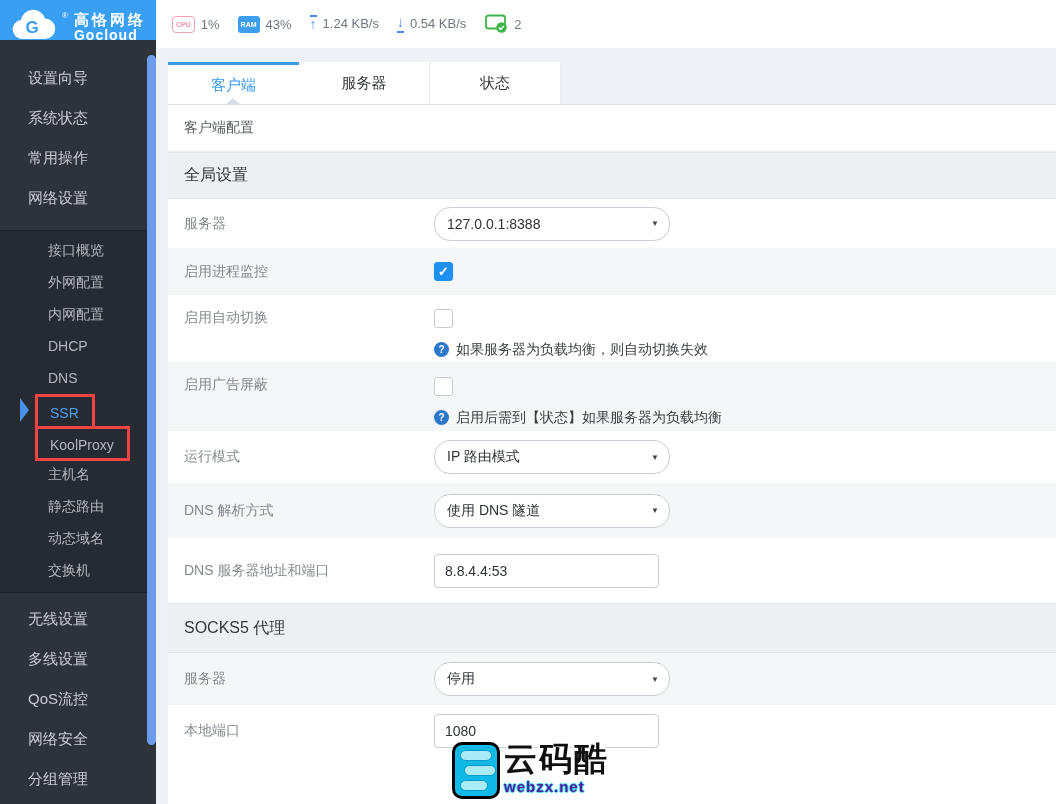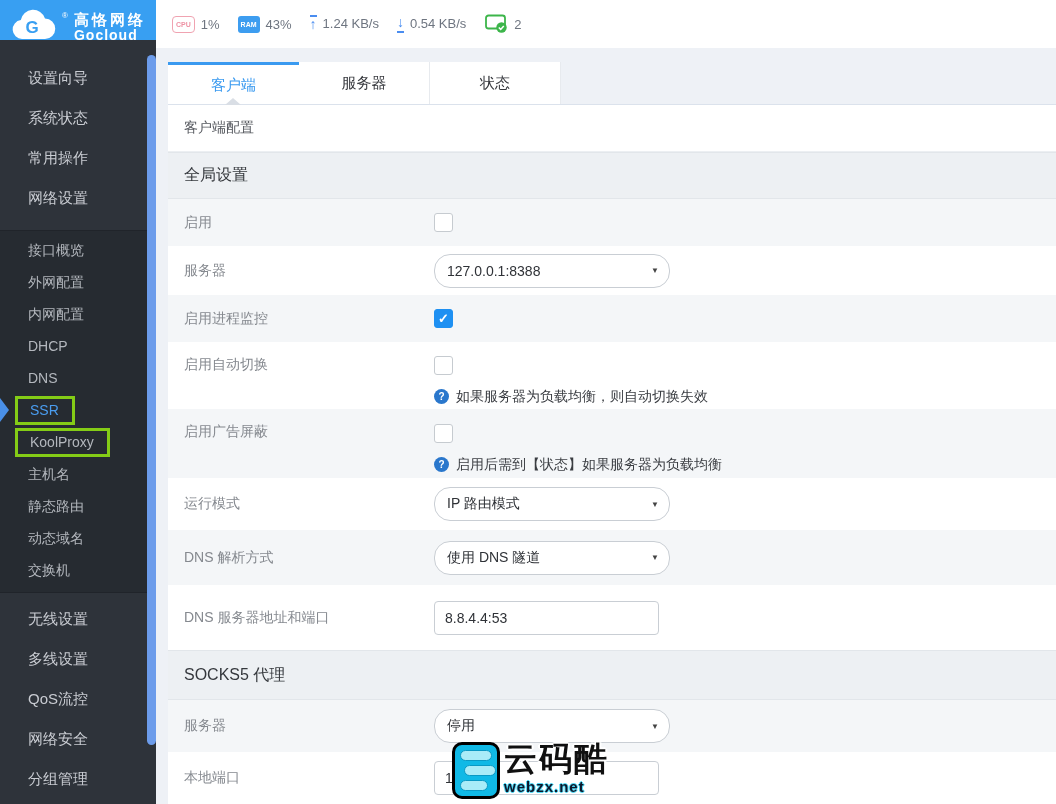--- a/index.html
+++ b/index.html
@@ -19,24 +19,24 @@
   .cpu-badge { border:1px solid #f0a3b1; color:#ee92a4; border-radius:4px; font-size:7px; font-weight:bold; padding:4px 3px; line-height:1; }
   .ram-badge { background:#3d9df0; color:#fff; border-radius:3px; font-size:7px; font-weight:bold; padding:5px 3px; line-height:1; }
   .up-ico { color:#4a8df0; border-top:2px solid #4a8df0; font-size:14px; line-height:1.1; font-weight:bold; }
   .down-ico { color:#4a8df0; border-bottom:2px solid #4a8df0; font-size:14px; line-height:1.1; font-weight:bold; }
 
   
   .sidebar { position:absolute; left:0; top:40px; width:156px; bottom:0; background:#2e333a; overflow:hidden; }
   .sg1 { padding:18px 0 12px; }
   .si { height:40px; line-height:40px; padding-left:28px; font-size:15px; color:#c9ccd2; white-space:nowrap; }
   .sg2 { background:#262b31; border-top:1px solid #20242a; border-bottom:1px solid #20242a; padding:3px 0 6px; }
-  .ssi { height:32px; line-height:32px; padding-left:28px; font-size:14px; color:#b3b7bd; position:relative; white-space:nowrap; }
+  .ssi { height:32px; line-height:32px; padding-left:28px; font-size:14px; color:#b3b7bd; position:relative; white-space:nowrap;margin-left:20px; }
   .sg3 { padding:6px 0; }
   .ssi-active { color:#4a9df0; }
-  .red-box { display:inline-flex; align-items:center; border:3px solid #84cc16; height:29px; padding:0 13px 0 12px; margin-left:-13px; position:relative; z-index:2; }
+  .red-box { display:inline-flex; border:3px solid #ef4444; height:35px; padding:0 13px 0 12px; margin-left:-13px; position:relative; z-index:2; }
   .play-arrow { position:absolute; left:0; top:50%; transform:translateY(-50%); width:0; height:0;
     border-top:12px solid transparent; border-bottom:12px solid transparent; border-left:9px solid #4a90e8; }
   .side-scrollbar { position:absolute; left:147px; top:55px; width:9px; height:690px; border-radius:5px; background:#6c9ceb; z-index:10; }
 
   
   .content { position:absolute; left:156px; top:48px; right:0; bottom:0; background:#eef1f6; }
   .tabs { position:absolute; left:12px; top:14px; display:flex; height:43px; }
   .tab { width:131px; height:43px; background:#fff; display:flex; align-items:center; justify-content:center;
          font-size:15px; color:#37393e; border-right:1px solid #e7eaee; }
   .tab-active { border-top:3px solid #3a9af0; color:#3a9af0; border-right:none; }
@@ -70,21 +70,21 @@
               display:flex; align-items:center; justify-content:center; flex:none; }
 
   
   .watermark { position:absolute; left:452px; top:742px; z-index:40; display:flex; gap:4px; align-items:flex-start; }
   .wm-box { width:48px; height:57px; background:#10b9e6; border:3px solid #000; border-radius:10px;
             display:flex; flex-direction:column; justify-content:center; gap:4px; padding:5px 4px; flex:none; }
   .wm-bar { height:11px; background:#a9ecf8; border-radius:6px; border:1px solid #0a99c4; }
   .wm-b1 { width:32px; margin-left:1px; } .wm-b2 { width:32px; margin-left:5px; } .wm-b3 { width:28px; margin-left:1px; }
   .wm-title { font-size:33px; font-weight:bold; color:#101010; letter-spacing:2px; line-height:1;
     text-shadow:-2px 0 #fff, 2px 0 #fff, 0 -2px #fff, 0 2px #fff, -1px -1px #fff, 1px 1px #fff, -1px 1px #fff, 1px -1px #fff; }
-  .wm-domain { font-size:15px; font-weight:bold; color:#0f172a; letter-spacing:1px; margin-top:3px;
+  .wm-domain { font-size:15px; font-weight:bold; color:#4c1d95; letter-spacing:1px; margin-top:3px;
     text-shadow:-1px 0 #4fd8f4, 1px 0 #4fd8f4, 0 -1px #4fd8f4, 0 1px #4fd8f4; }
 </style>
 </head>
 <body>
 
 <div id="app">
 
   <div class="topbar">
     <div class="logo">
       <svg width="46" height="33" viewBox="0 0 46 33">
@@ -170,28 +170,20 @@
       <div class="tab">服务器</div>
       <div class="tab">状态</div>
     </div>
     <div class="panel-caret"></div>
 
     <div class="panel">
       <div class="panel-heading">客户端配置</div>
 
       <div class="sec-header h47">全局设置</div>
 
-      <div class="frow gray h47">
-        <div class="lbl">启用</div>
-        <div class="ctl">
-            <div class="ctl-line">
-              <span class="cb"></span>
-            </div>
-          </div>
-      </div>
 
       <div class="frow white h49">
         <div class="lbl">服务器</div>
         <div class="ctl">
             <div class="ctl-line">
           <div class="sel">
             <span>127.0.0.1:8388</span>
             <span class="sel-arrow">▼</span>
           </div>
         </div>

